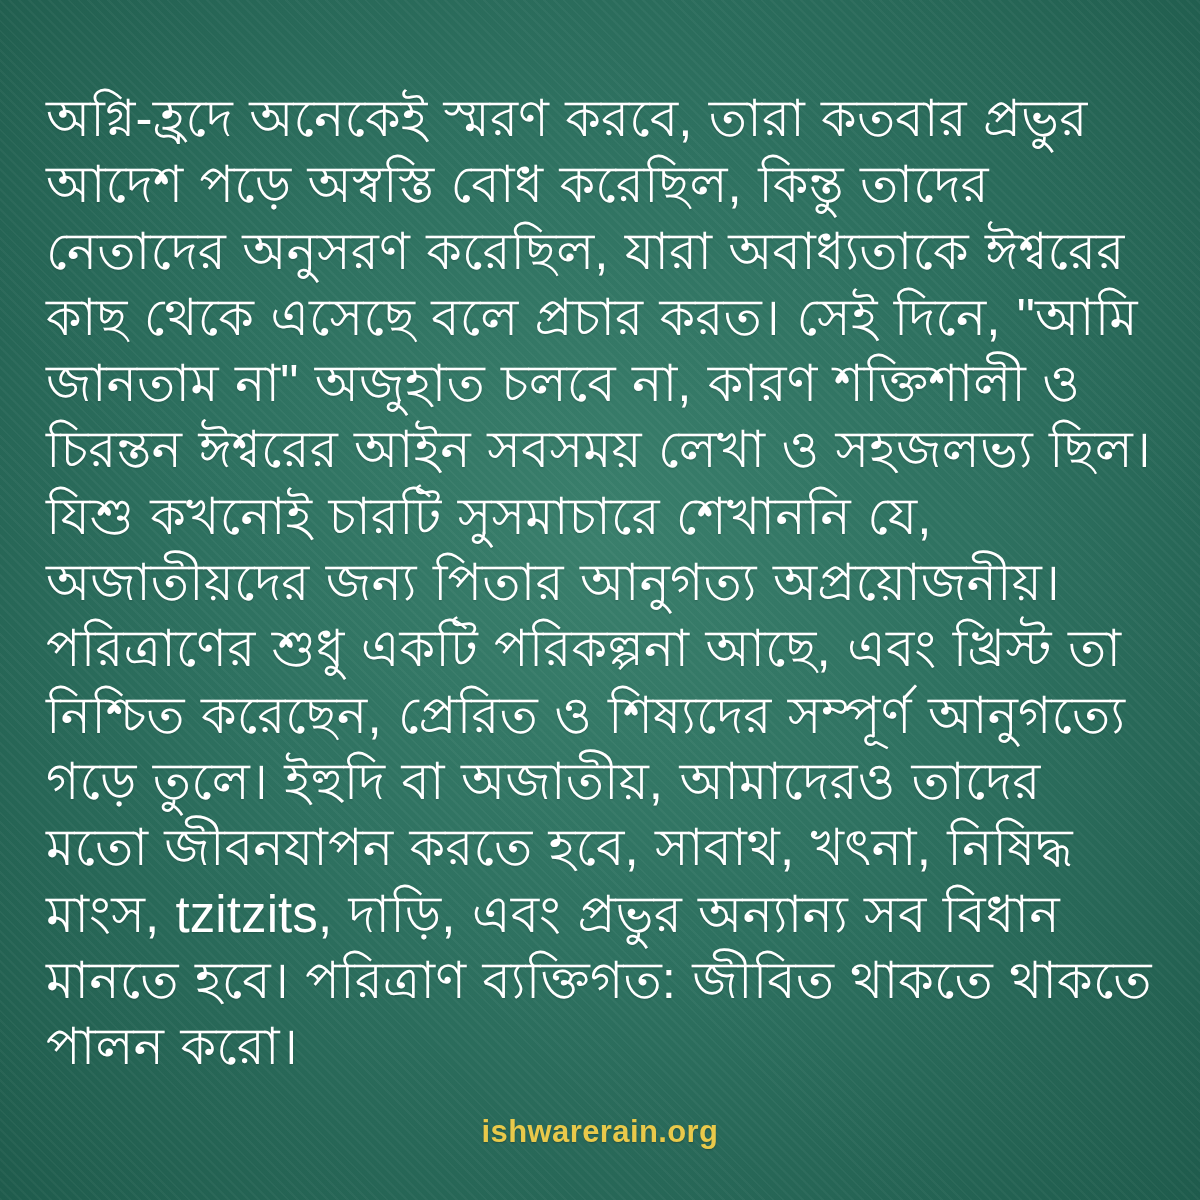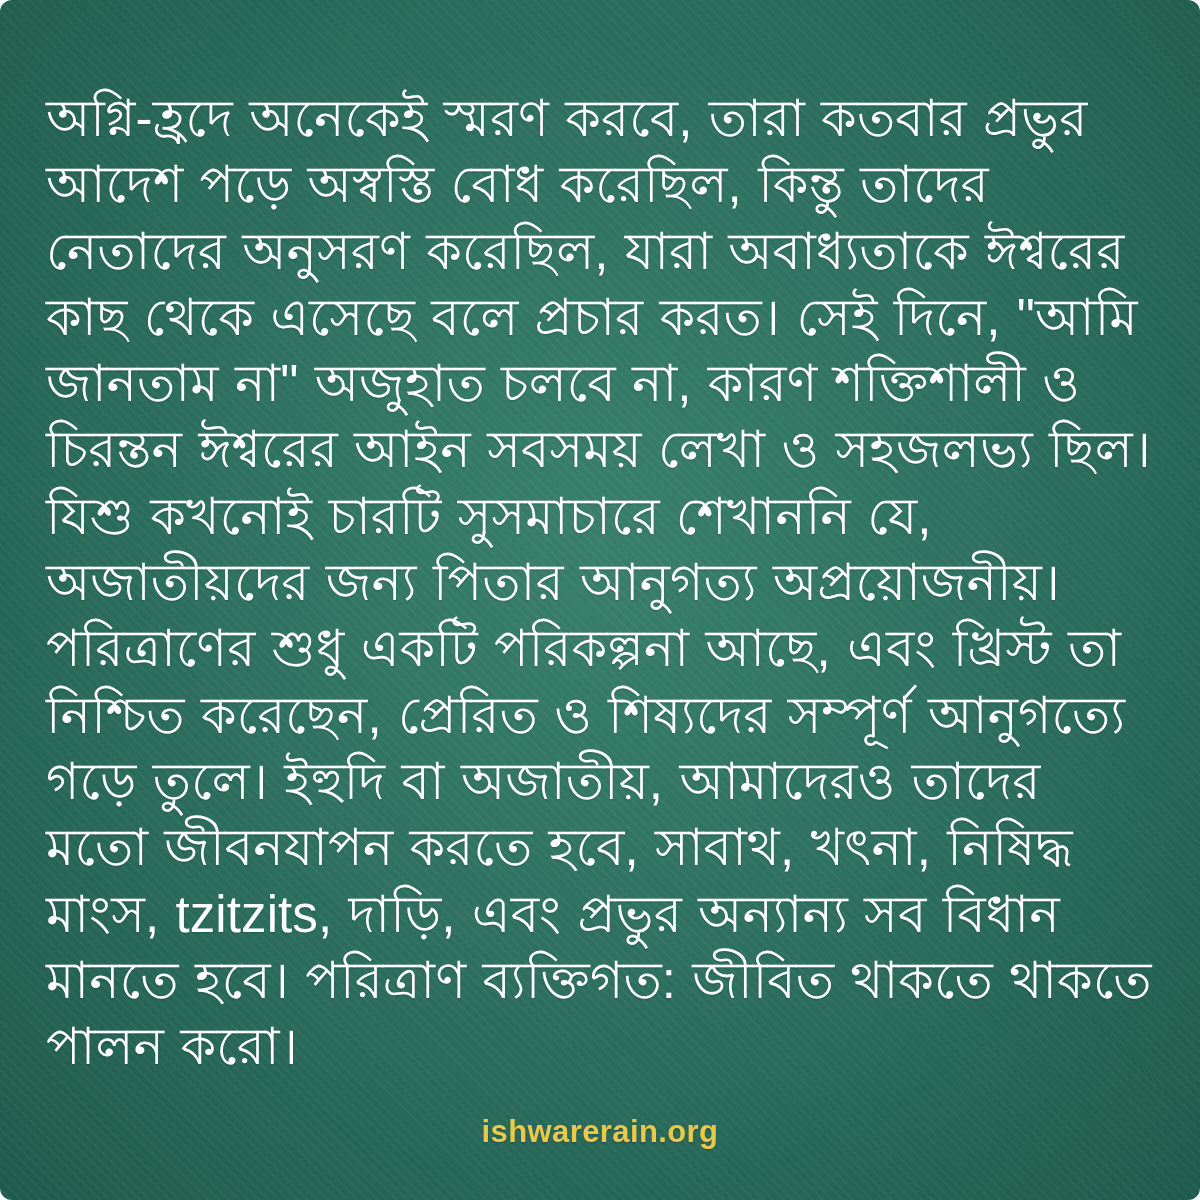--- a/index.html
+++ b/index.html
@@ -25,21 +25,20 @@
         rgba(255,255,255,0.035) 2px,
         rgba(0,0,0,0.0) 2px,
         rgba(0,0,0,0.0) 7px
       ),
       radial-gradient(ellipse at 50% 45%, #3a7f6c 0%, #2e7160 45%, #1f5b4c 100%);
     display: flex;
     flex-direction: column;
     justify-content: space-between;
     align-items: center;
     padding: 86px 46px 24px 46px;
-    border-radius: 12px;
   }
   #quote-text {
     width: 100%;
     color: #ffffff;
     font-size: 51px;
     line-height: 1.30;
     letter-spacing: 0.1px;
     text-align: left;
     font-weight: 400;
     text-shadow: 0 1px 2px rgba(0,0,0,0.18);

